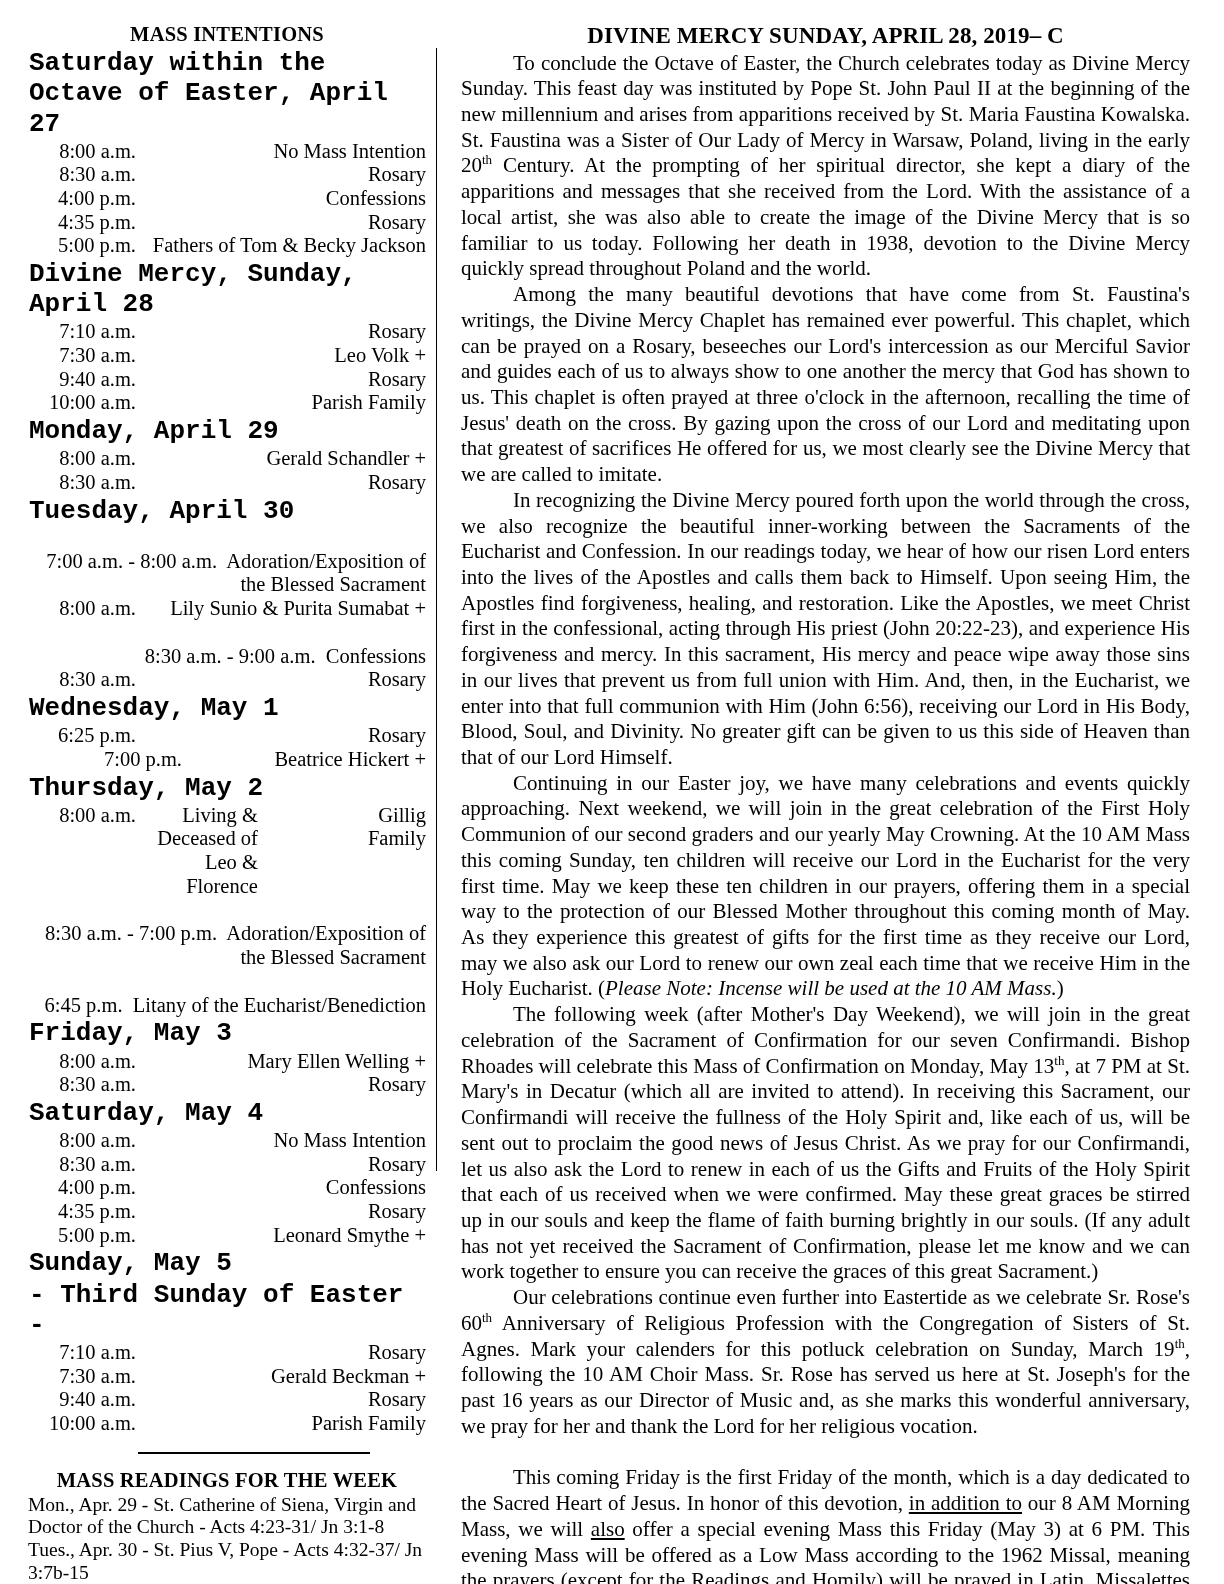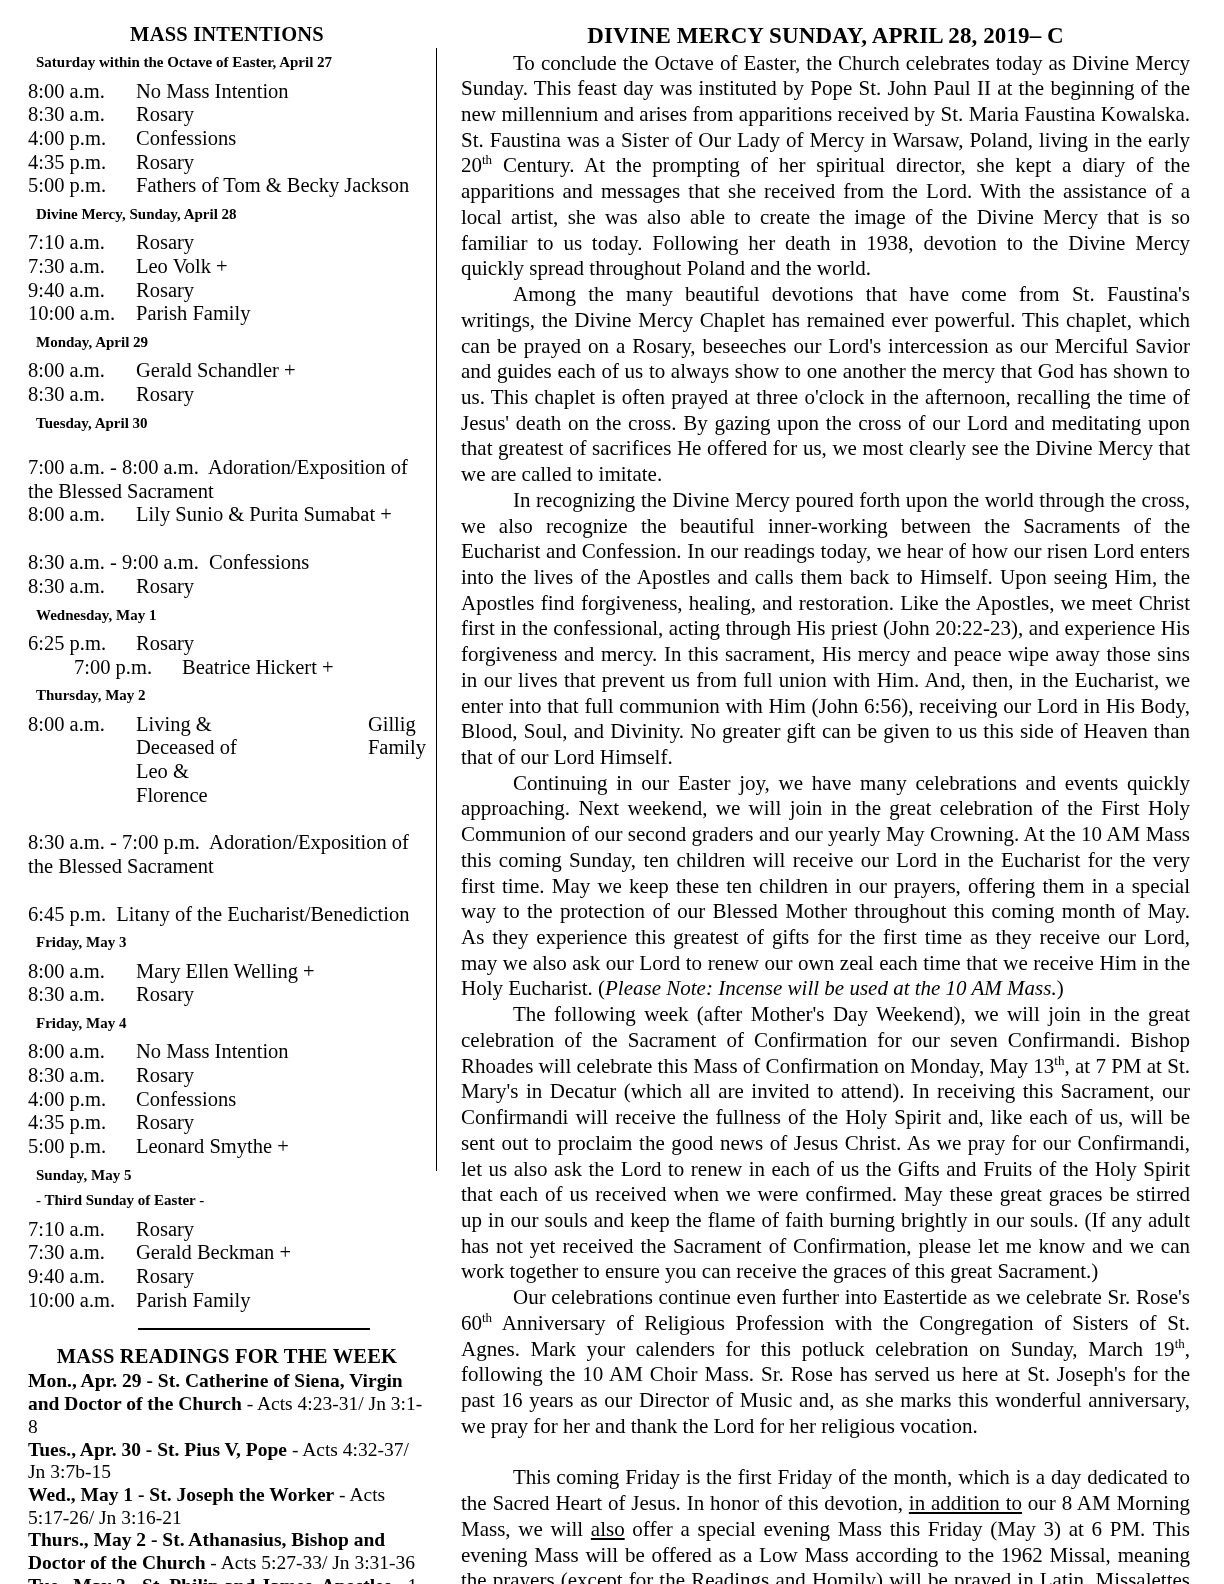--- a/index.html
+++ b/index.html
@@ -51,30 +51,32 @@
     text-align: center;
     font-weight: bold;
     font-size: 20.5px;
     letter-spacing: 0.2px;
     margin: 0 0 2px 0;
     line-height: 1.18;
   }
   .daygroup { margin: 0; }
   .day-title {
     font-weight: bold;
-    font-size: 15px;
+    font-size: 26px;
     line-height: 1.16;
-    margin: 8px;
+    margin: 1px;
+    font-family: Liberation Mono, monospace;
   }
   .entry {
     font-size: 20.5px;
     line-height: 1.155;
     margin: 0;
     display: flex;
     align-items: baseline;
+    text-align: right;
   }
   .entry .time {
     flex: 0 0 auto;
     white-space: pre;
   }
   .entry .desc {
     flex: 1 1 auto;
   }
   
   .entry.wide {
@@ -94,21 +96,21 @@
     width: 232px;
     margin: 16px auto 14px 110px;
   }
 
   .reading {
     font-size: 19.5px;
     line-height: 1.165;
     margin: 0;
     text-align: left;
   }
-  .reading b { font-weight: bold; }
+  .reading b { font-weight: normal; }
 
   
   .bulletin-title {
     text-align: center;
     font-weight: bold;
     font-size: 23px;
     margin: 0 0 1px 0;
     line-height: 1.2;
     letter-spacing: 0.1px;
   }
@@ -232,21 +234,21 @@
           <div class="entry">
             <span class="time" style="min-width: 108px;">8:00 a.m.</span>
             <span class="desc">Mary Ellen Welling +</span>
           </div>
           <div class="entry">
             <span class="time" style="min-width: 108px;">8:30 a.m.</span>
             <span class="desc">Rosary</span>
           </div>
         </div>
         <div class="daygroup">
-          <div class="day-title">Friday, May 4</div>
+          <div class="day-title">Saturday, May 4</div>
           <div class="entry">
             <span class="time" style="min-width: 108px;">8:00 a.m.</span>
             <span class="desc">No Mass Intention</span>
           </div>
           <div class="entry">
             <span class="time" style="min-width: 108px;">8:30 a.m.</span>
             <span class="desc">Rosary</span>
           </div>
           <div class="entry">
             <span class="time" style="min-width: 108px;">4:00 p.m.</span>

